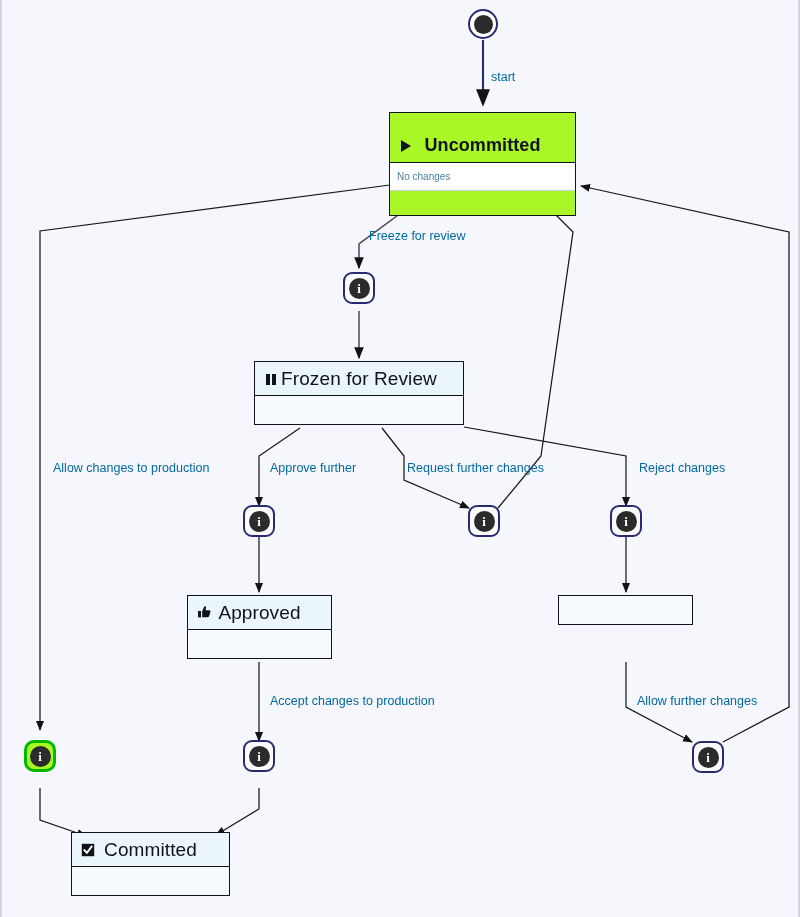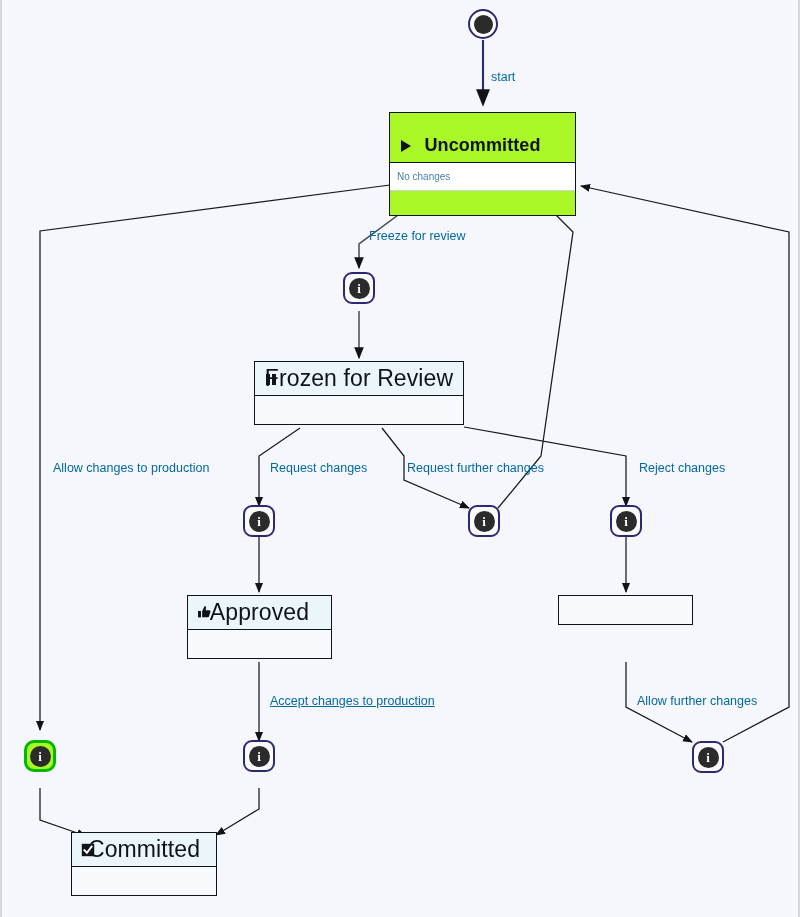--- a/index.html
+++ b/index.html
@@ -35,21 +35,21 @@
     box-sizing:border-box;
   }
   .state .hdr{
     position:relative;
     height:34px;
     display:flex;align-items:center;justify-content:center;
     border-bottom:1.6px solid #11131a;
     box-sizing:border-box;
   }
   .state .hdr .title{
-    font-size:23px;
+    font-size:19px;
     color:#11131a;
     letter-spacing:.1px;
   }
   .state .hdr .ic{
     position:absolute;left:8px;top:50%;
     transform:translateY(-50%);
     width:16px;height:16px;
     display:flex;align-items:center;justify-content:center;
   }
   .state .body{
@@ -206,21 +206,21 @@
     </span>
     <span class="title">Approved</span>
   </div>
   <div class="body"></div>
 </div>
 
 <div class="state blue-hdr" id="state-rejected" style="left:558px;top:595px;width:135px;">
   <div class="body"></div>
 </div>
 
-<div class="state blue-hdr" id="state-committed" style="left:71px;top:832px;width:146px;">
+<div class="state blue-hdr" id="state-committed" style="left:71px;top:832px;width:159px;">
   <div class="hdr">
     <span class="ic">
       <svg width="14" height="14" viewBox="0 0 14 14">
         <rect x="0.8" y="0.8" width="12.4" height="12.4" fill="#11131a"></rect>
         <path d="M3.4,7.2 L5.9,9.8 L10.6,3.6" stroke="#ffffff" stroke-width="1.9" fill="none" stroke-linecap="square"></path>
       </svg>
     </span>
     <span class="title">Committed</span>
   </div>
   <div class="body"></div>
@@ -251,21 +251,21 @@
 </div>
 
 <div class="tnode" style="left:692px;top:741px;">
   <span class="dot">i</span>
 </div>
 
 <div class="edge-label" style="left:53px;top:461px;">Allow changes to production</div>
 
 <div class="edge-label" style="left:369px;top:229px;">Freeze for review</div>
 
-<div class="edge-label" style="left:270px;top:461px;">Request changes</div>
+<div class="edge-label" style="left:270px;top:461px;">Approve further</div>
 
 <div class="edge-label" style="left:407px;top:461px;">Request further changes</div>
 
 <div class="edge-label" style="left:639px;top:461px;">Reject changes</div>
 
-<div class="edge-label" style="left:270px;top:694px;text-decoration:underline;">Accept changes to production</div>
+<div class="edge-label" style="left:270px;top:694px;">Accept changes to production</div>
 
 <div class="edge-label" style="left:637px;top:694px;">Allow further changes</div>
 
 </body></html>

